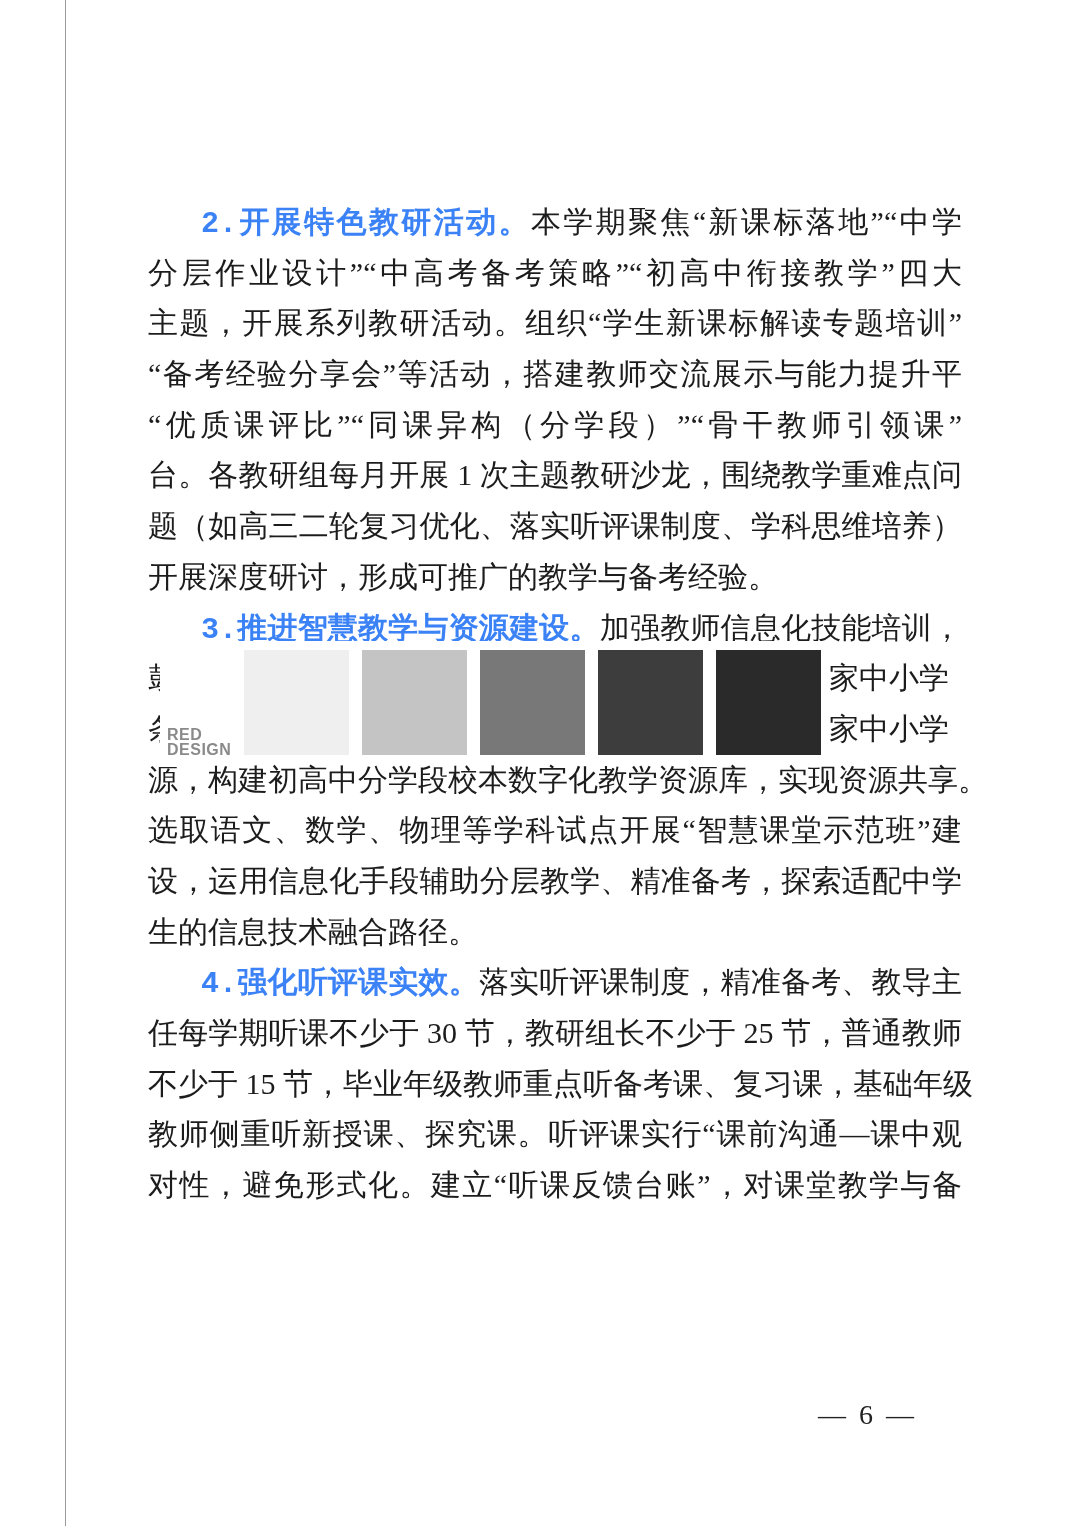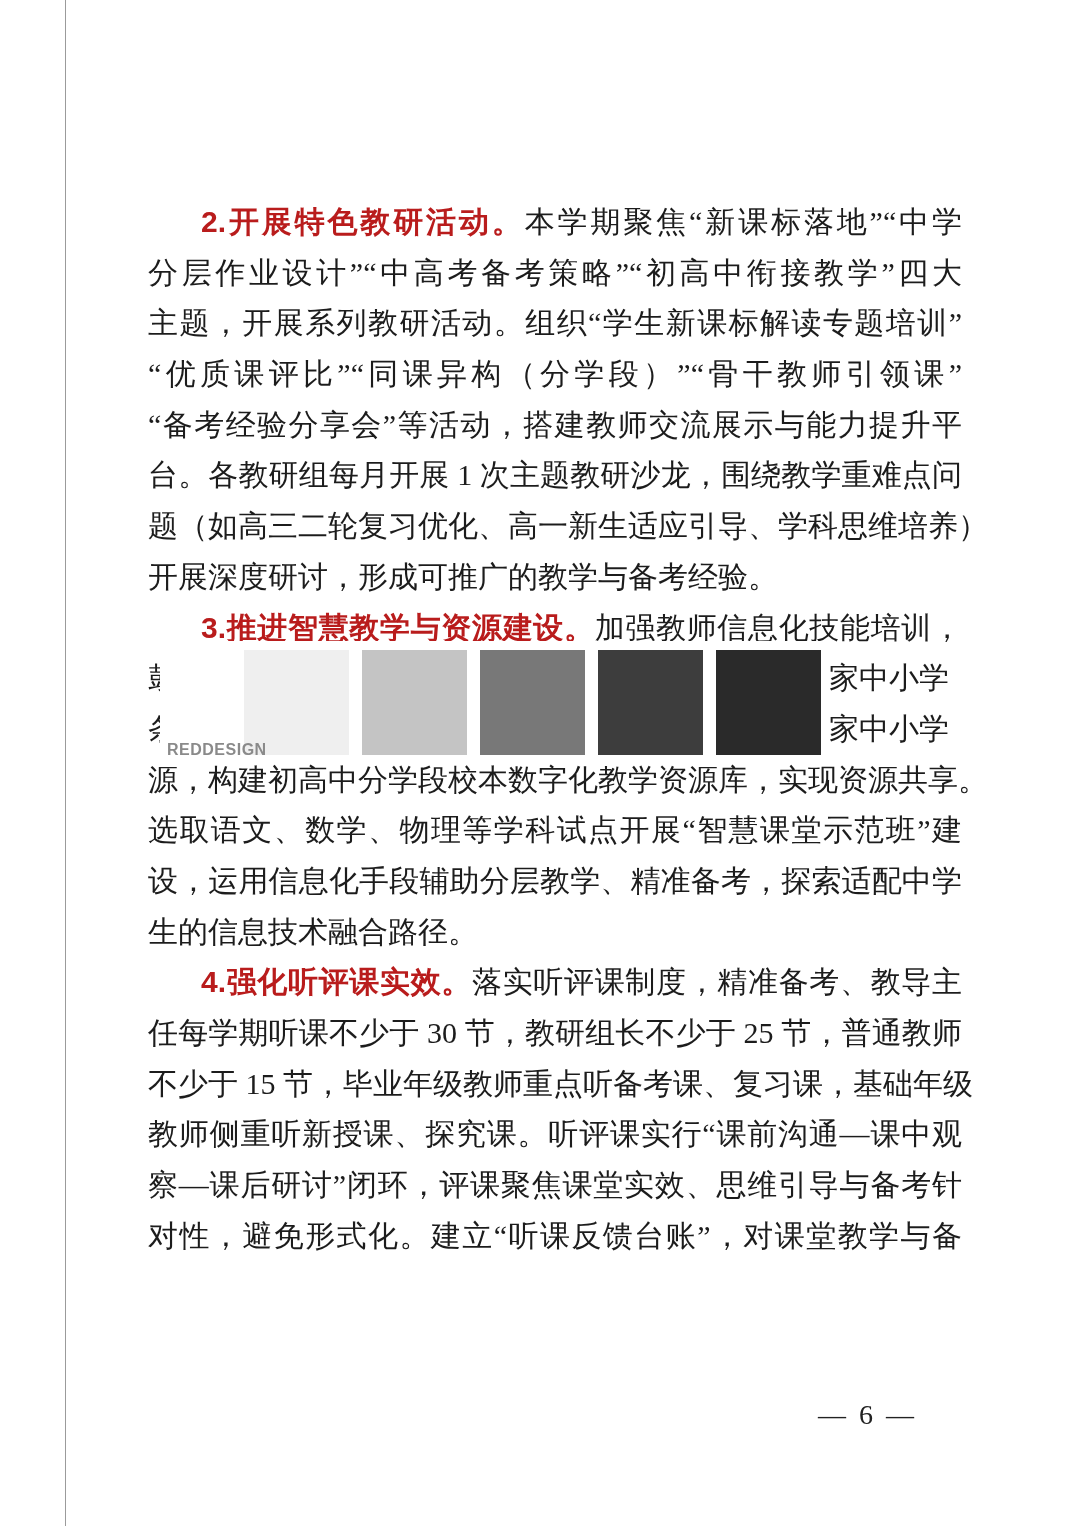--- a/index.html
+++ b/index.html
@@ -23,73 +23,72 @@
   .line{
     height:50.7px;line-height:50.7px;
     text-align:justify;text-align-last:justify;text-justify:inter-character;
     white-space:nowrap;
   }
   .line.last{text-align:left;text-align-last:left;}
   .line.indent{text-indent:53px;}
   .line.split{position:relative;text-align:left;text-align-last:left;}
   .line .hd{
     font-weight:700;
-    font-family:Liberation Sans, sans-serif;
-    color:#b91c1c;
+    font-family:Liberation Mono, monospace;
+    color:#3b82f6;
   }
   .line .rt{position:absolute;right:13px;top:0;margin-left:48px;}
   .overlay{
     position:absolute;left:160px;top:641px;width:666px;height:122px;
     background:#ffffff;z-index:5;
   }
   .swatches{
     position:absolute;left:84px;top:9px;
     display:flex;gap:13px;
   }
   .swatch{width:105px;height:105px;}
   .brand{
     position:absolute;left:7px;bottom:6px;
     font-family:"Liberation Sans", sans-serif;
     font-weight:700;font-size:16px;line-height:15px;
     color:#8a8a8a;letter-spacing:0.5px;
-    display:flex;margin-top:48px;
+    display:flex;flex-direction:column;margin-top:48px;
   }
   .footer{
     position:absolute;left:818px;top:1399px;
     font-size:28px;color:#222;
     font-family:"Liberation Serif", serif;
     word-spacing:6px;white-space:nowrap;
   }
 </style>
 </head>
 <body>
 
 <div class="left-rule"></div>
 
 <div class="text-block" id="text-block">
     <div class="line indent"><span class="hd">2.开展特色教研活动。</span><span>本学期聚焦“新课标落地”“中学</span></div>
     <div class="line"><span>分层作业设计”“中高考备考策略”“初高中衔接教学”四大</span></div>
     <div class="line"><span>主题，开展系列教研活动。组织“学生新课标解读专题培训”</span></div>
+    <div class="line"><span>“备考经验分享会”等活动，搭建教师交流展示与能力提升平</span></div>
     <div class="line"><span>“优质课评比”“同课异构（分学段）”“骨干教师引领课”</span></div>
-    <div class="line"><span>“备考经验分享会”等活动，搭建教师交流展示与能力提升平</span></div>
     <div class="line"><span>台。各教研组每月开展 1 次主题教研沙龙，围绕教学重难点问</span></div>
-    <div class="line"><span>题（如高三二轮复习优化、高一新生适应引导、学科思维培养）</span></div>
+    <div class="line"><span>题（如高三二轮复习优化、落实听评课制度、学科思维培养）</span></div>
     <div class="line last"><span>开展深度研讨，形成可推广的教学与备考经验。</span></div>
     <div class="line indent"><span class="hd">3.推进智慧教学与资源建设。</span><span>加强教师信息化技能培训，</span></div>
     <div class="line split"><span>鼓</span><span class="rt">家中小学</span></div>
     <div class="line split"><span>条</span><span class="rt">家中小学</span></div>
     <div class="line"><span>源，构建初高中分学段校本数字化教学资源库，实现资源共享。</span></div>
     <div class="line"><span>选取语文、数学、物理等学科试点开展“智慧课堂示范班”建</span></div>
     <div class="line"><span>设，运用信息化手段辅助分层教学、精准备考，探索适配中学</span></div>
     <div class="line last"><span>生的信息技术融合路径。</span></div>
     <div class="line indent"><span class="hd">4.强化听评课实效。</span><span>落实听评课制度，精准备考、教导主</span></div>
     <div class="line"><span>任每学期听课不少于 30 节，教研组长不少于 25 节，普通教师</span></div>
     <div class="line"><span>不少于 15 节，毕业年级教师重点听备考课、复习课，基础年级</span></div>
     <div class="line"><span>教师侧重听新授课、探究课。听评课实行“课前沟通—课中观</span></div>
-    <div class="line"><span>察—课后研讨”闭环，评课聚焦课堂实效、思维引导与备考针</span></div>
     <div class="line"><span>对性，避免形式化。建立“听课反馈台账”，对课堂教学与备</span></div>
   </div>
 
 <div class="overlay">
   <div class="swatches" id="swatches">
       <div class="swatch" style="background: rgb(239, 239, 239);"></div>
       <div class="swatch" style="background: rgb(196, 196, 196);"></div>
       <div class="swatch" style="background: rgb(120, 120, 120);"></div>
       <div class="swatch" style="background: rgb(61, 61, 61);"></div>
       <div class="swatch" style="background: rgb(42, 42, 42);"></div>

